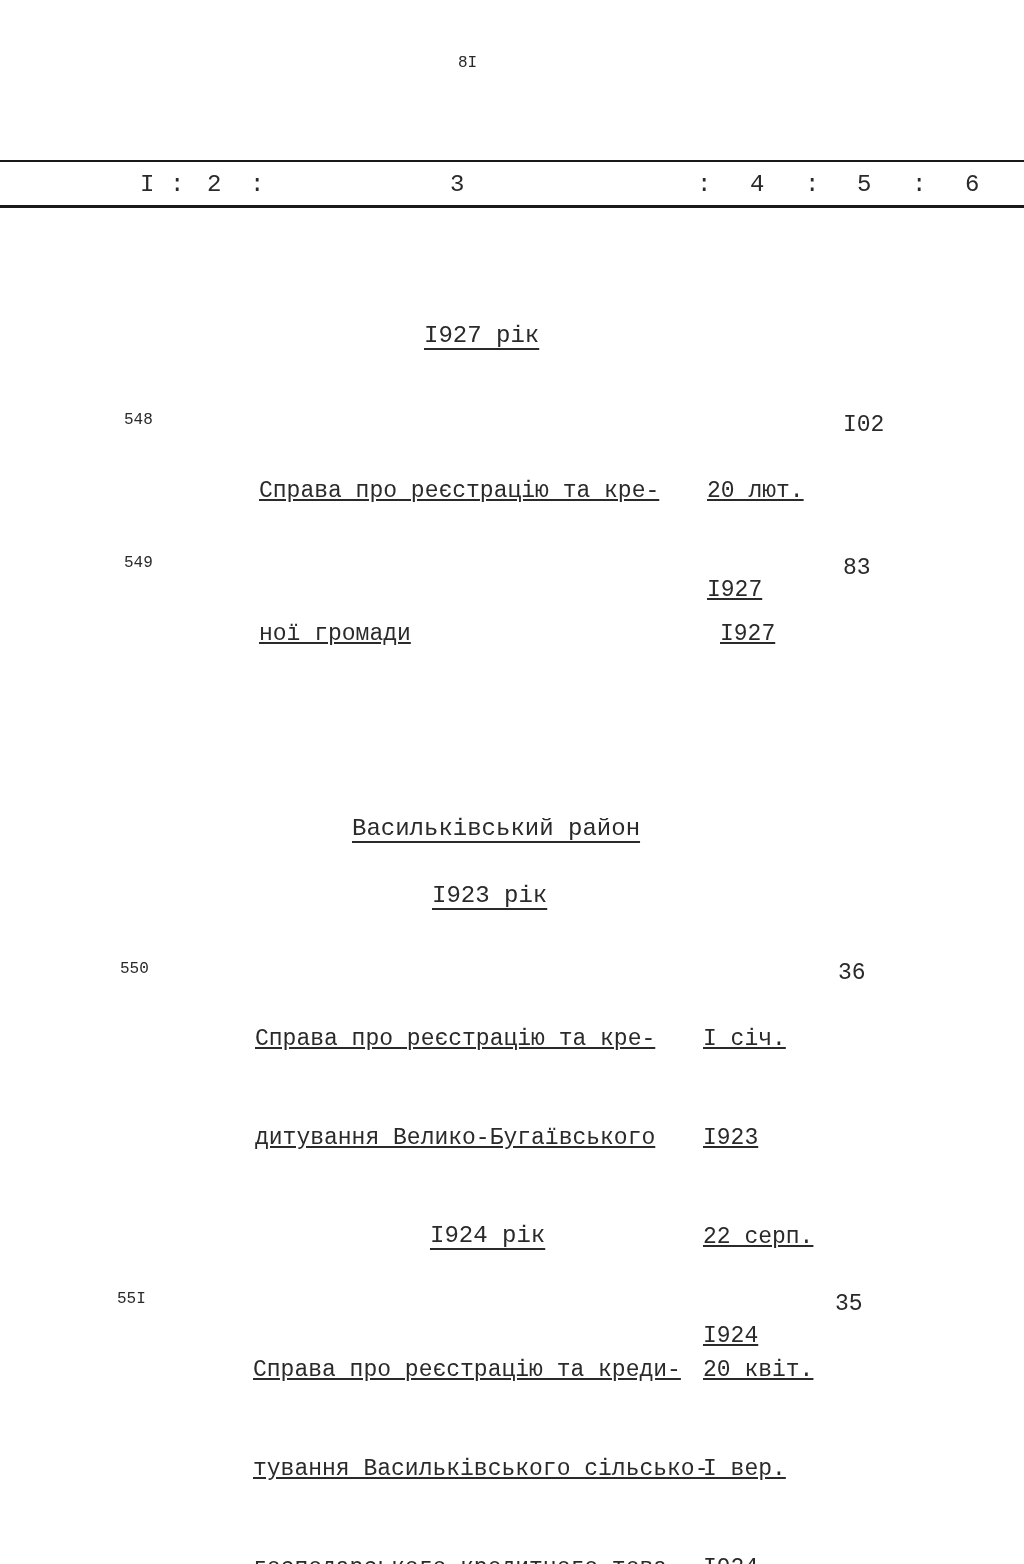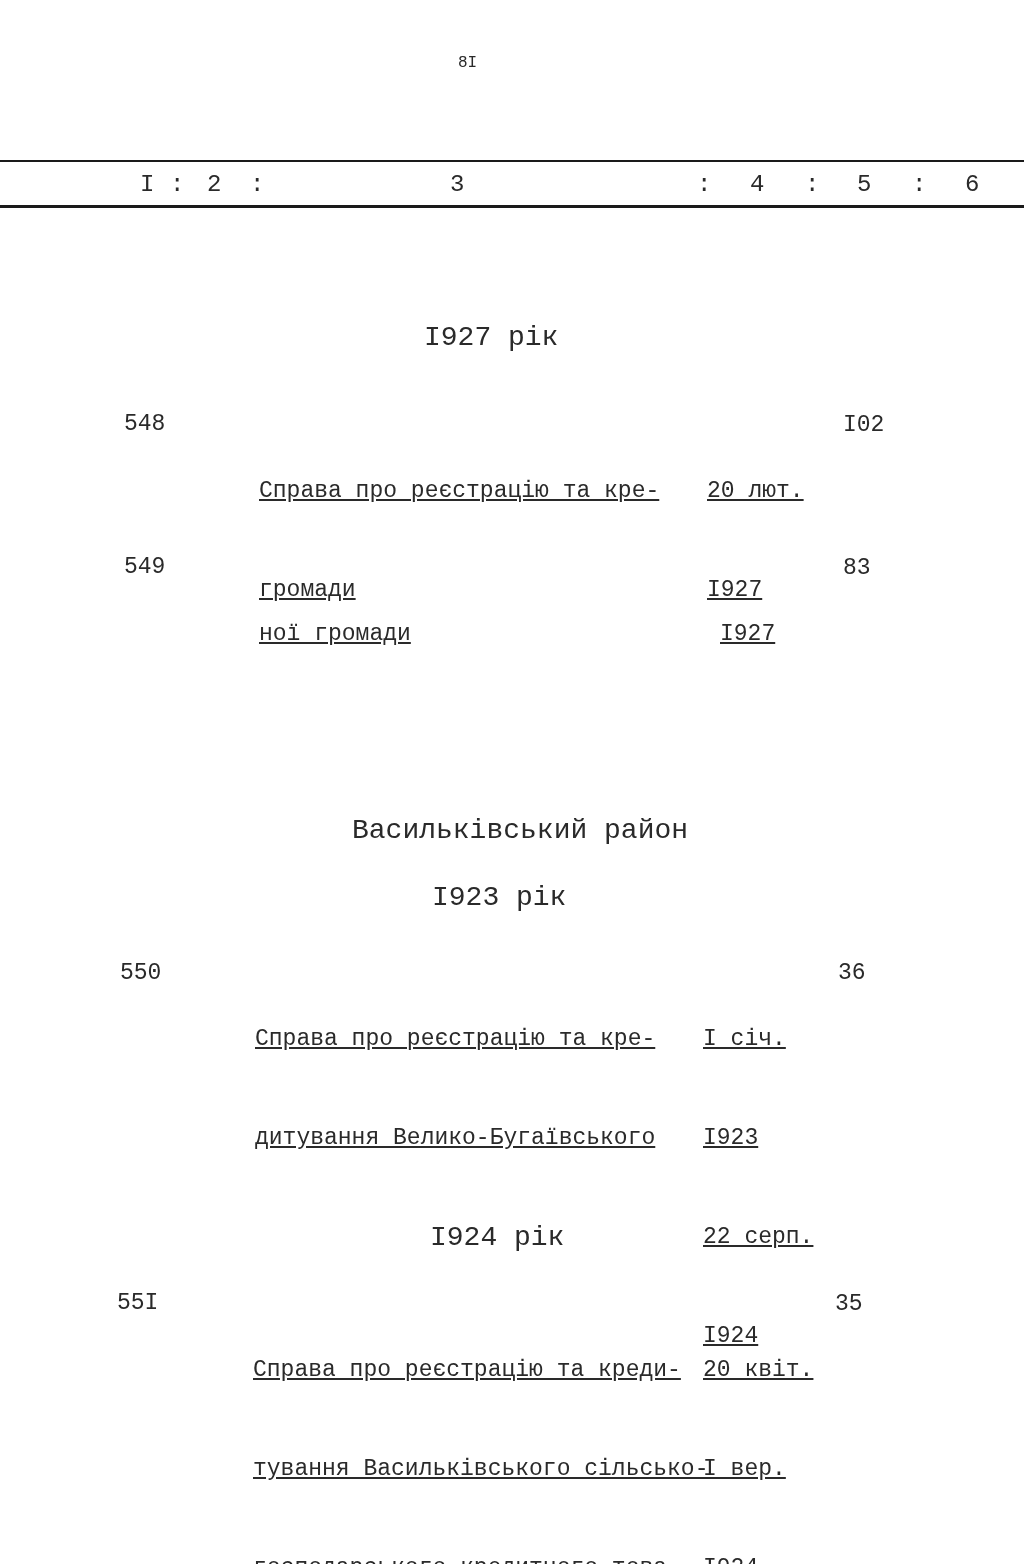--- a/index.html
+++ b/index.html
@@ -7,22 +7,22 @@
       width: 1024px; height: 1564px; background: #ffffff; position: relative;
       font-family: "Liberation Mono", "DejaVu Sans Mono", monospace;
       color: #2a2a2a; overflow: hidden;
     }
     .abs { position: absolute; white-space: pre; }
     .page-num { top: 54px; left: 458px; font-size: 16px; }
     .rule { position: absolute; left: 0; width: 1024px; background: #1a1a1a; }
     .rule.top { top: 160px; height: 2px; }
     .rule.bottom { top: 205px; height: 3px; }
     .hdr { top: 171px; font-size: 24px; }
-    .heading { font-size: 28px; text-underline-offset: 6px; text-decoration-thickness: 2px; }
-    .num { font-size: 23px; }
+    .heading { font-size: 24px; text-decoration: underline; text-underline-offset: 6px; text-decoration-thickness: 2px; }
+    .num { font-size: 16px; }
     .desc, .date, .pages { font-size: 23px; line-height: 33px; }
     .line { display: block; text-decoration: underline; }
   </style>
 </head>
 <body>
 
 <div class="abs page-num">8I</div>
 
 <div class="rule top"></div>
 <div>
@@ -39,21 +39,20 @@
   <span class="abs hdr" style="left:965px">6</span>
 </div>
 <div class="rule bottom"></div>
 
 <div class="abs heading" style="top:322px; left:424px">I927 рік</div>
 
 <div>
   <span class="abs num" style="top:411px; left:124px">548</span>
   <div class="abs desc" style="top:409px; left:259px">
     <span class="line">Справа про реєстрацію та кре-</span>
-    <span class="line">громади</span>
   </div>
   <div class="abs date" style="top:409px; left:707px">
     <span class="line">20 лют.</span>
     <span class="line">I927</span>
   </div>
   <span class="abs pages" style="top:409px; left:843px">I02</span>
 </div>
 
 <div>
   <span class="abs num" style="top:554px; left:124px">549</span>

